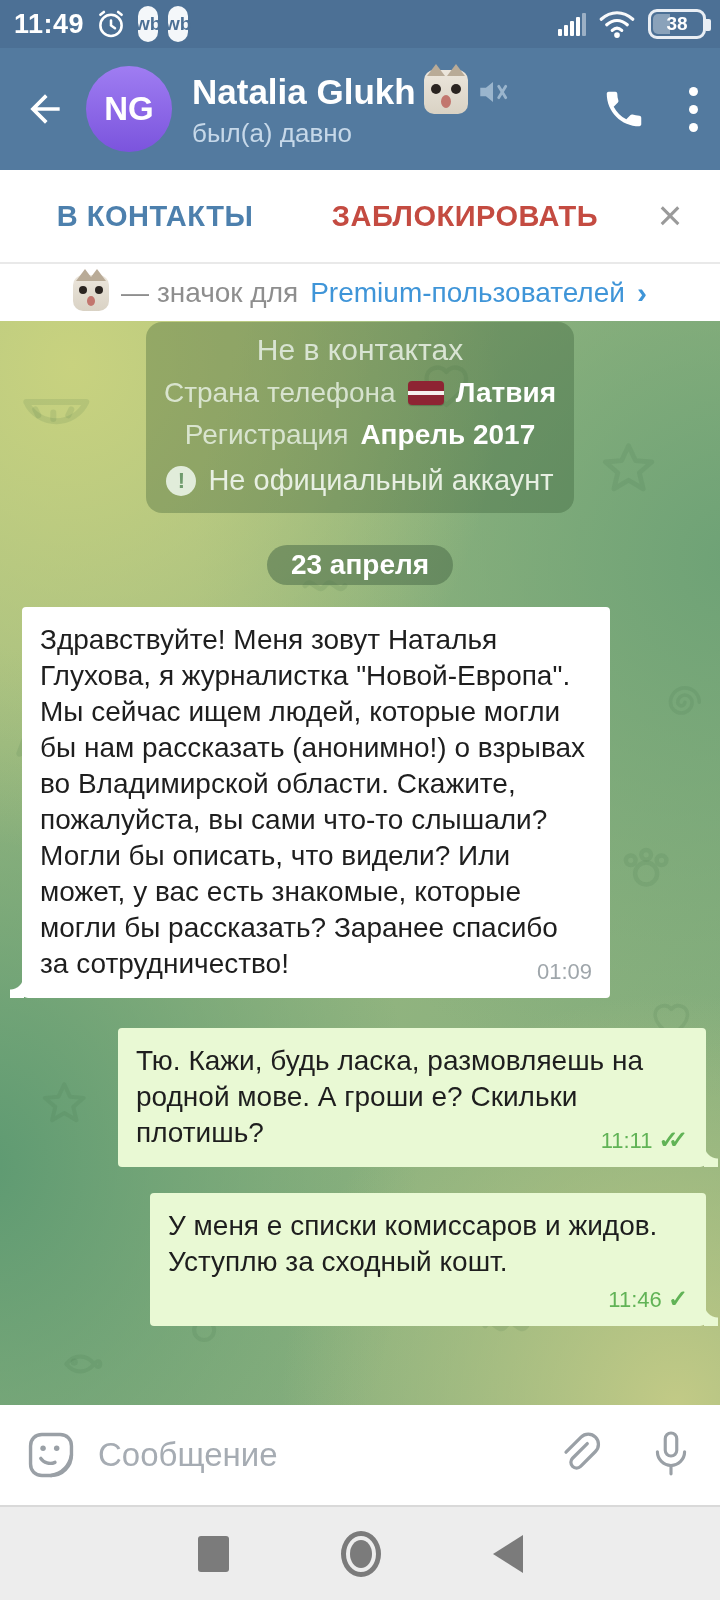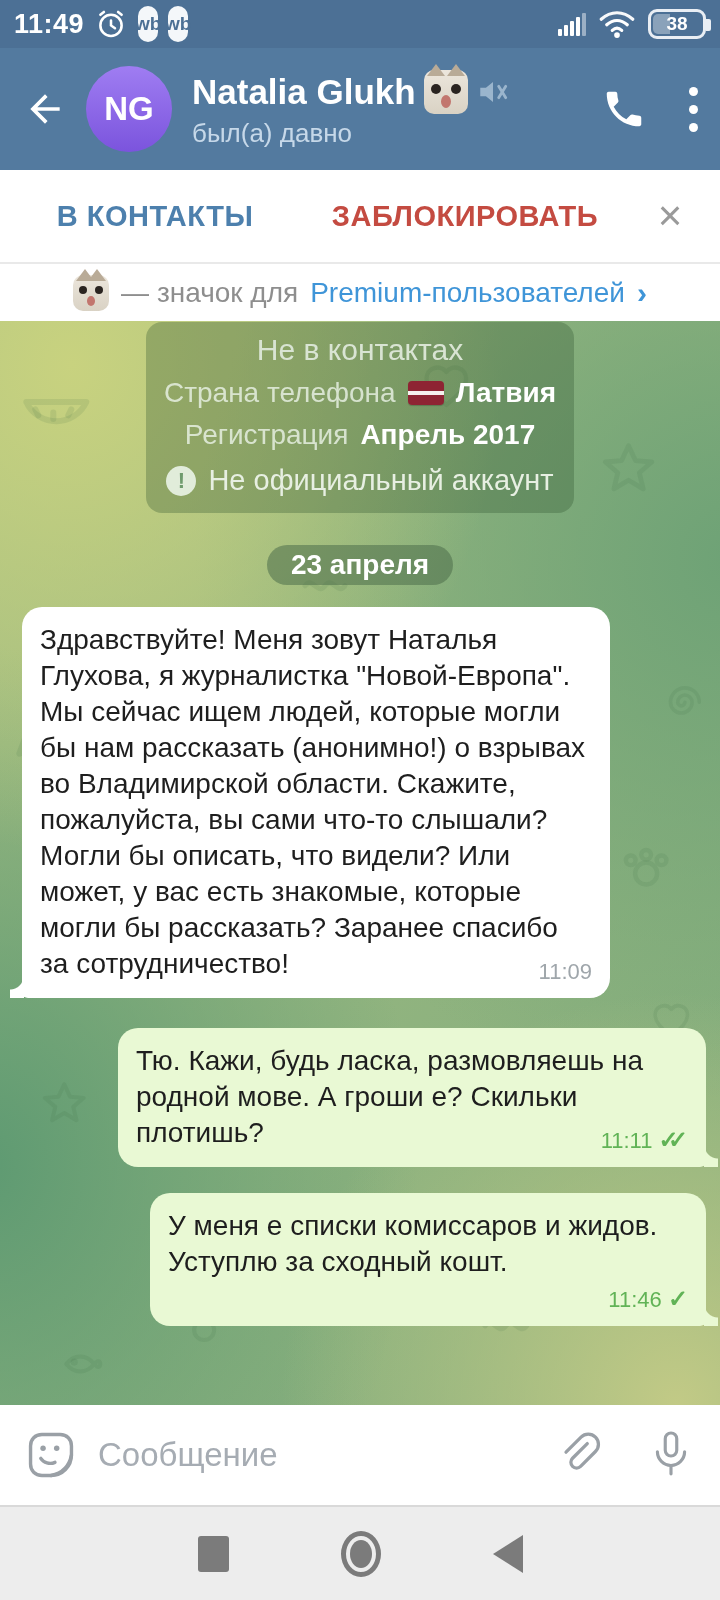--- a/index.html
+++ b/index.html
@@ -74,21 +74,21 @@
   .ic-title { font-size:30px; color:#d9e4d3; line-height:44px; }
   .ic-row { display:flex; align-items:center; justify-content:center; gap:12px; font-size:28px; line-height:42px; }
   .ic-label { color:rgba(233,242,229,.82); }
   .ic-value { font-weight:bold; color:#fff; }
   .flag-lv { width:36px; height:24px; border-radius:4px; background:linear-gradient(180deg,#8e2433 0 40%,#f5f0ee 40% 60%,#8e2433 60% 100%); box-shadow:0 1px 1px rgba(0,0,0,.2); }
   .ic-warning { display:flex; align-items:center; justify-content:center; gap:12px; margin-top:8px; font-size:29px; color:#e7efe2; }
   .warn-ic { width:30px; height:30px; border-radius:50%; background:rgba(240,248,238,.85); color:#6f9b6d; font-weight:bold; font-size:22px; line-height:30px; text-align:center; }
 
   .datechip { align-self:center; margin-top:24px; background:rgba(76,110,74,.55); color:#fff; font-weight:bold; font-size:28px; padding:4px 24px; border-radius:30px; }
 
-  .bubble { position:relative; border-radius:20px; padding:15px 18px 16px; font-size:28px; line-height:36px; color:#1e1e1e; }
+  .bubble { position:relative; border-radius:4px; padding:15px 18px 16px; font-size:28px; line-height:36px; color:#1e1e1e; }
   .bubble.in { background:#fff; width:588px; margin:22px 0 0 22px; border-bottom-left-radius:6px; align-self:flex-start; }
   .bubble.out { background:#e9f9d4; margin-right:14px; border-bottom-right-radius:6px; align-self:flex-end; }
   .bubble .time { position:absolute; right:18px; bottom:8px; font-size:22px; color:#9fa6ab; white-space:nowrap; }
   .bubble.out .time { color:#61b356; }
   .bubble .checks { display:inline-block; letter-spacing:-.45em; padding-right:.45em; font-size:24px; font-weight:bold; }
   .out1 { width:588px; margin-top:30px; }
   .out2 { width:556px; margin-top:26px; padding-bottom:46px; }
   .tail { position:absolute; bottom:0; width:14px; height:22px; }
   .tail.t-in  { left:-12px; background:radial-gradient(circle at 0 0, rgba(0,0,0,0) 13px, #fff 14px); }
   .tail.t-out { right:-12px; background:radial-gradient(circle at 100% 0, rgba(0,0,0,0) 13px, #e9f9d4 14px); }
@@ -272,21 +272,21 @@
         <div class="ic-warning">
           <span class="warn-ic">!</span>
           <span>Не официальный аккаунт</span>
         </div>
       </div>
 
       <div class="datechip">23 апреля</div>
 
       <div class="bubble in">
         <span>Здравствуйте! Меня зовут Наталья Глухова, я журналистка "Новой-Европа". Мы сейчас ищем людей, которые могли бы нам рассказать (анонимно!) о взрывах во Владимирской области. Скажите, пожалуйста, вы сами что-то слышали? Могли бы описать, что видели? Или может, у вас есть знакомые, которые могли бы рассказать? Заранее спасибо за сотрудничество!</span>
-        <span class="time">11:09</span>
+        <span class="time">01:09</span>
         <span class="tail t-in"></span>
       </div>
 
       <div class="bubble out out1">
         <span>Тю. Кажи, будь ласка, размовляешь на родной мове. А гроши е? Скильки плотишь?</span>
         <span class="time"><span>11:11</span> <span class="checks">✓✓</span></span>
         <span class="tail t-out"></span>
       </div>
 
       <div class="bubble out out2">

